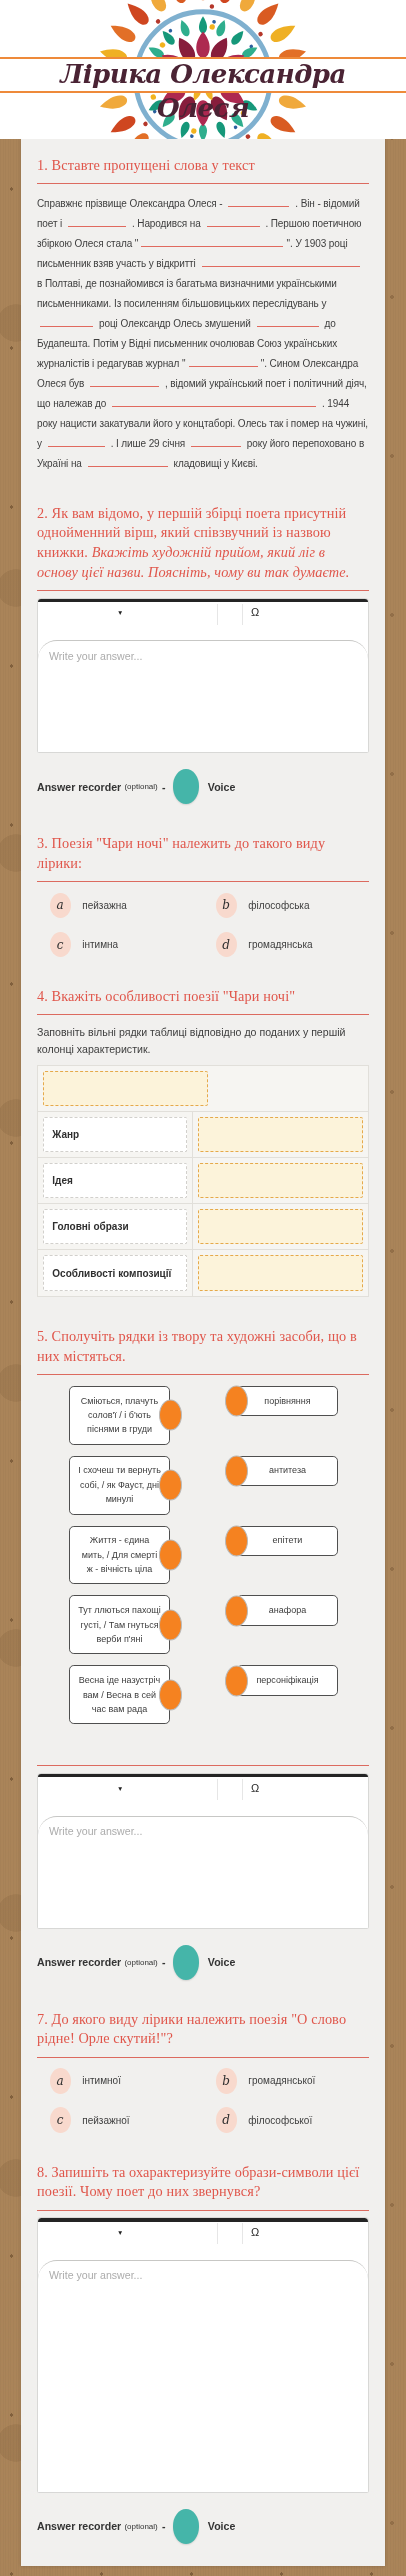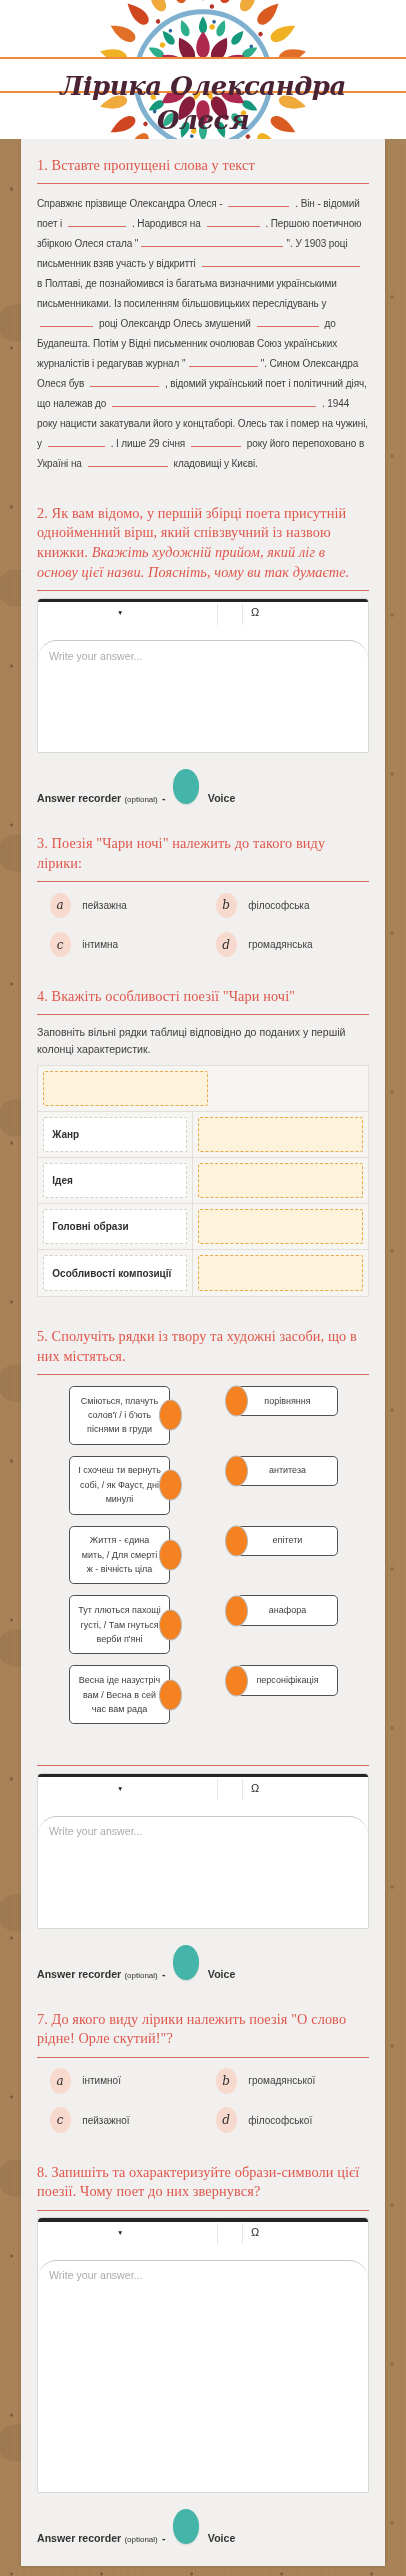--- a/index.html
+++ b/index.html
@@ -20,21 +20,21 @@
   }
 
   
   .header { position:relative; height:139px; background:#ffffff; overflow:hidden; }
   .mandala-wrap { position:absolute; left:50%; top:-33px; transform:translateX(-50%); width:224px; height:224px; }
   .title-band {
     position:absolute; left:0; right:0; top:57px; height:36px;
     background:#ffffff; border-top:2.6px solid #ee8a3a; border-bottom:2.6px solid #ee8a3a; z-index:2;
   }
   .page-title {
-    position:absolute; left:0; right:0; top:69px; z-index:3; text-align:center;
+    position:absolute; left:0; right:0; top:57px; z-index:3; text-align:center;
     font-family:"DejaVu Serif", serif; font-style:italic; font-weight:bold;
     font-size:26px; line-height:34px; color:#4a2334; letter-spacing:-0.5px;
   }
 
   
   .card {
     margin:0 21px 17px 21px; background:#f1f0ee; padding:0 16px 22px 16px;
     box-shadow:0 0 3.2px rgba(0,0,0,.18);
   }
   .q-heading {
@@ -59,21 +59,21 @@
   .tb-sep { position:absolute; top:1.6px; width:0.5px; height:21px; background:#e6e6e6; }
   .tb-sep.s1 { left:179px; } .tb-sep.s2 { left:204px; }
   .tb-omega { position:absolute; left:213px; top:4.2px; font-size:11px; color:#1f1f1f; cursor:pointer; }
   .editor-gap { height:14.3px; }
   .editor-body { border-top:0.5px solid #c7c7c5; padding:8.5px 11px;border-radius:19px; }
   .editor-body .placeholder { color:#acacac; font-size:10.6px; }
   .editor-body.tall { height:232px; }
   .editor-body.short { height:112px; }
 
   
-  .recorder { display:flex; align-items:flex-end; margin-top:16px; height:35px; }
+  .recorder { display:flex; align-items:center; margin-top:16px; height:35px; }
   .rec-label { font-size:10.6px; font-weight:bold; color:#333; }
   .rec-optional { font-size:8px; font-weight:normal; color:#333; margin-left:3.2px; }
   .rec-dash { font-size:10.6px; font-weight:bold; color:#333; margin-left:4.2px; }
   .rec-btn {
     width:26.5px; height:35px; border-radius:50%; background:#45b5a9;
     margin:0 8.5px 0 7.4px; border:none; cursor:pointer; box-shadow:0 1.1px 1.6px rgba(0,0,0,.12);
   }
   .rec-voice { font-size:10.6px; font-weight:bold; color:#333; }
 
   

